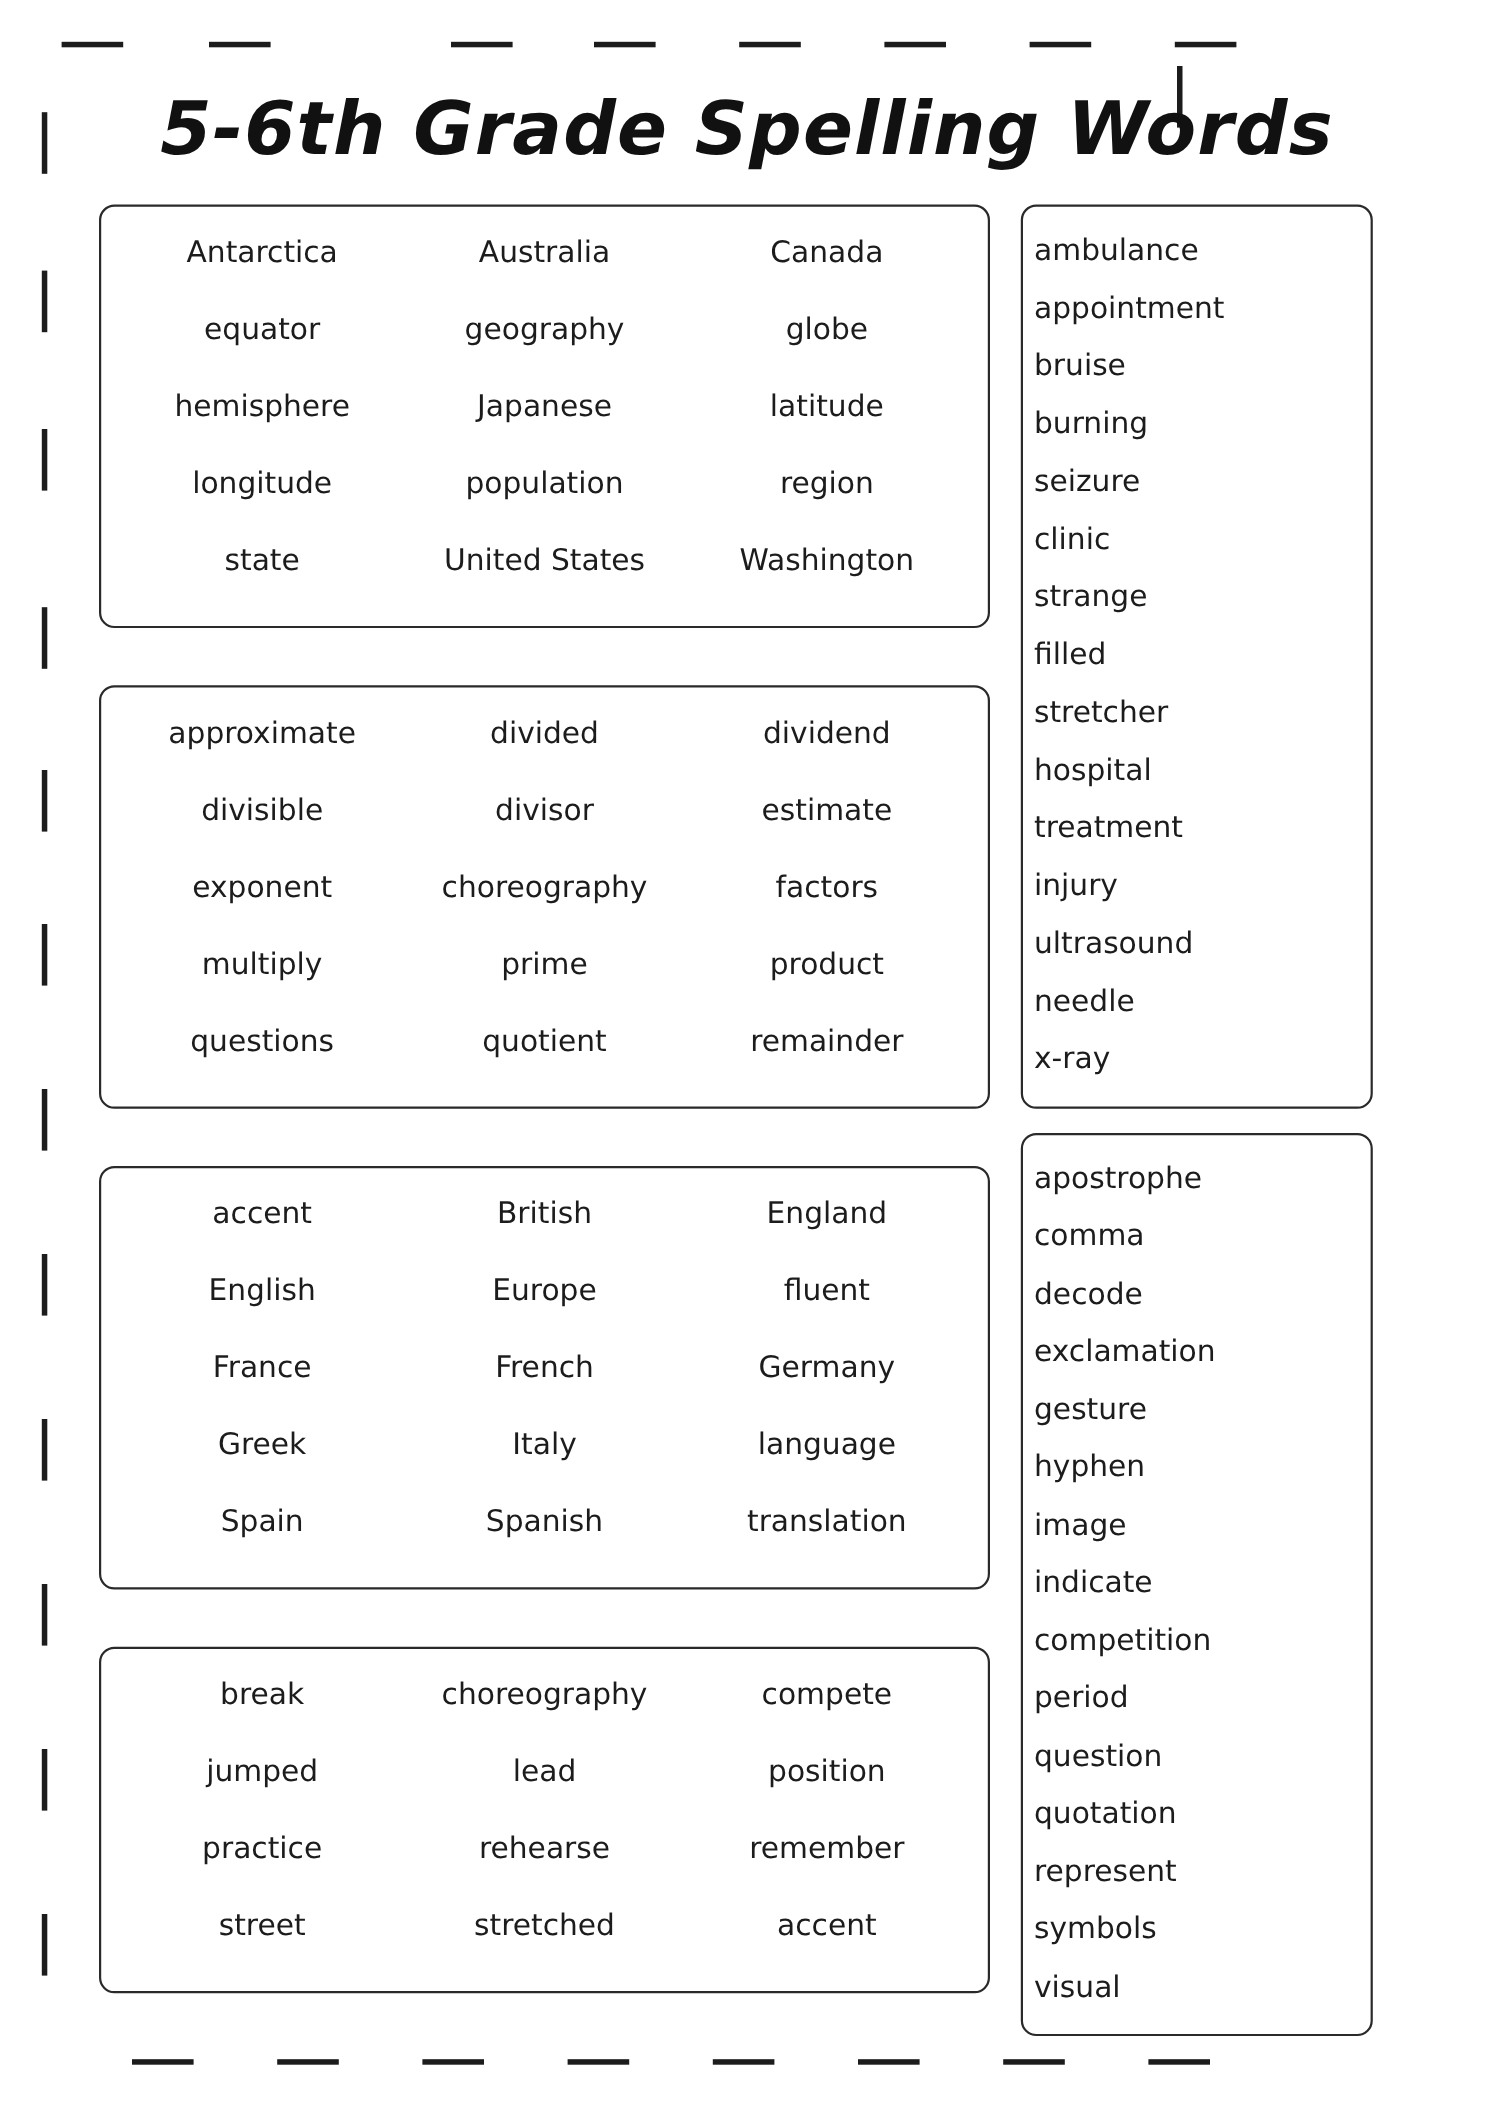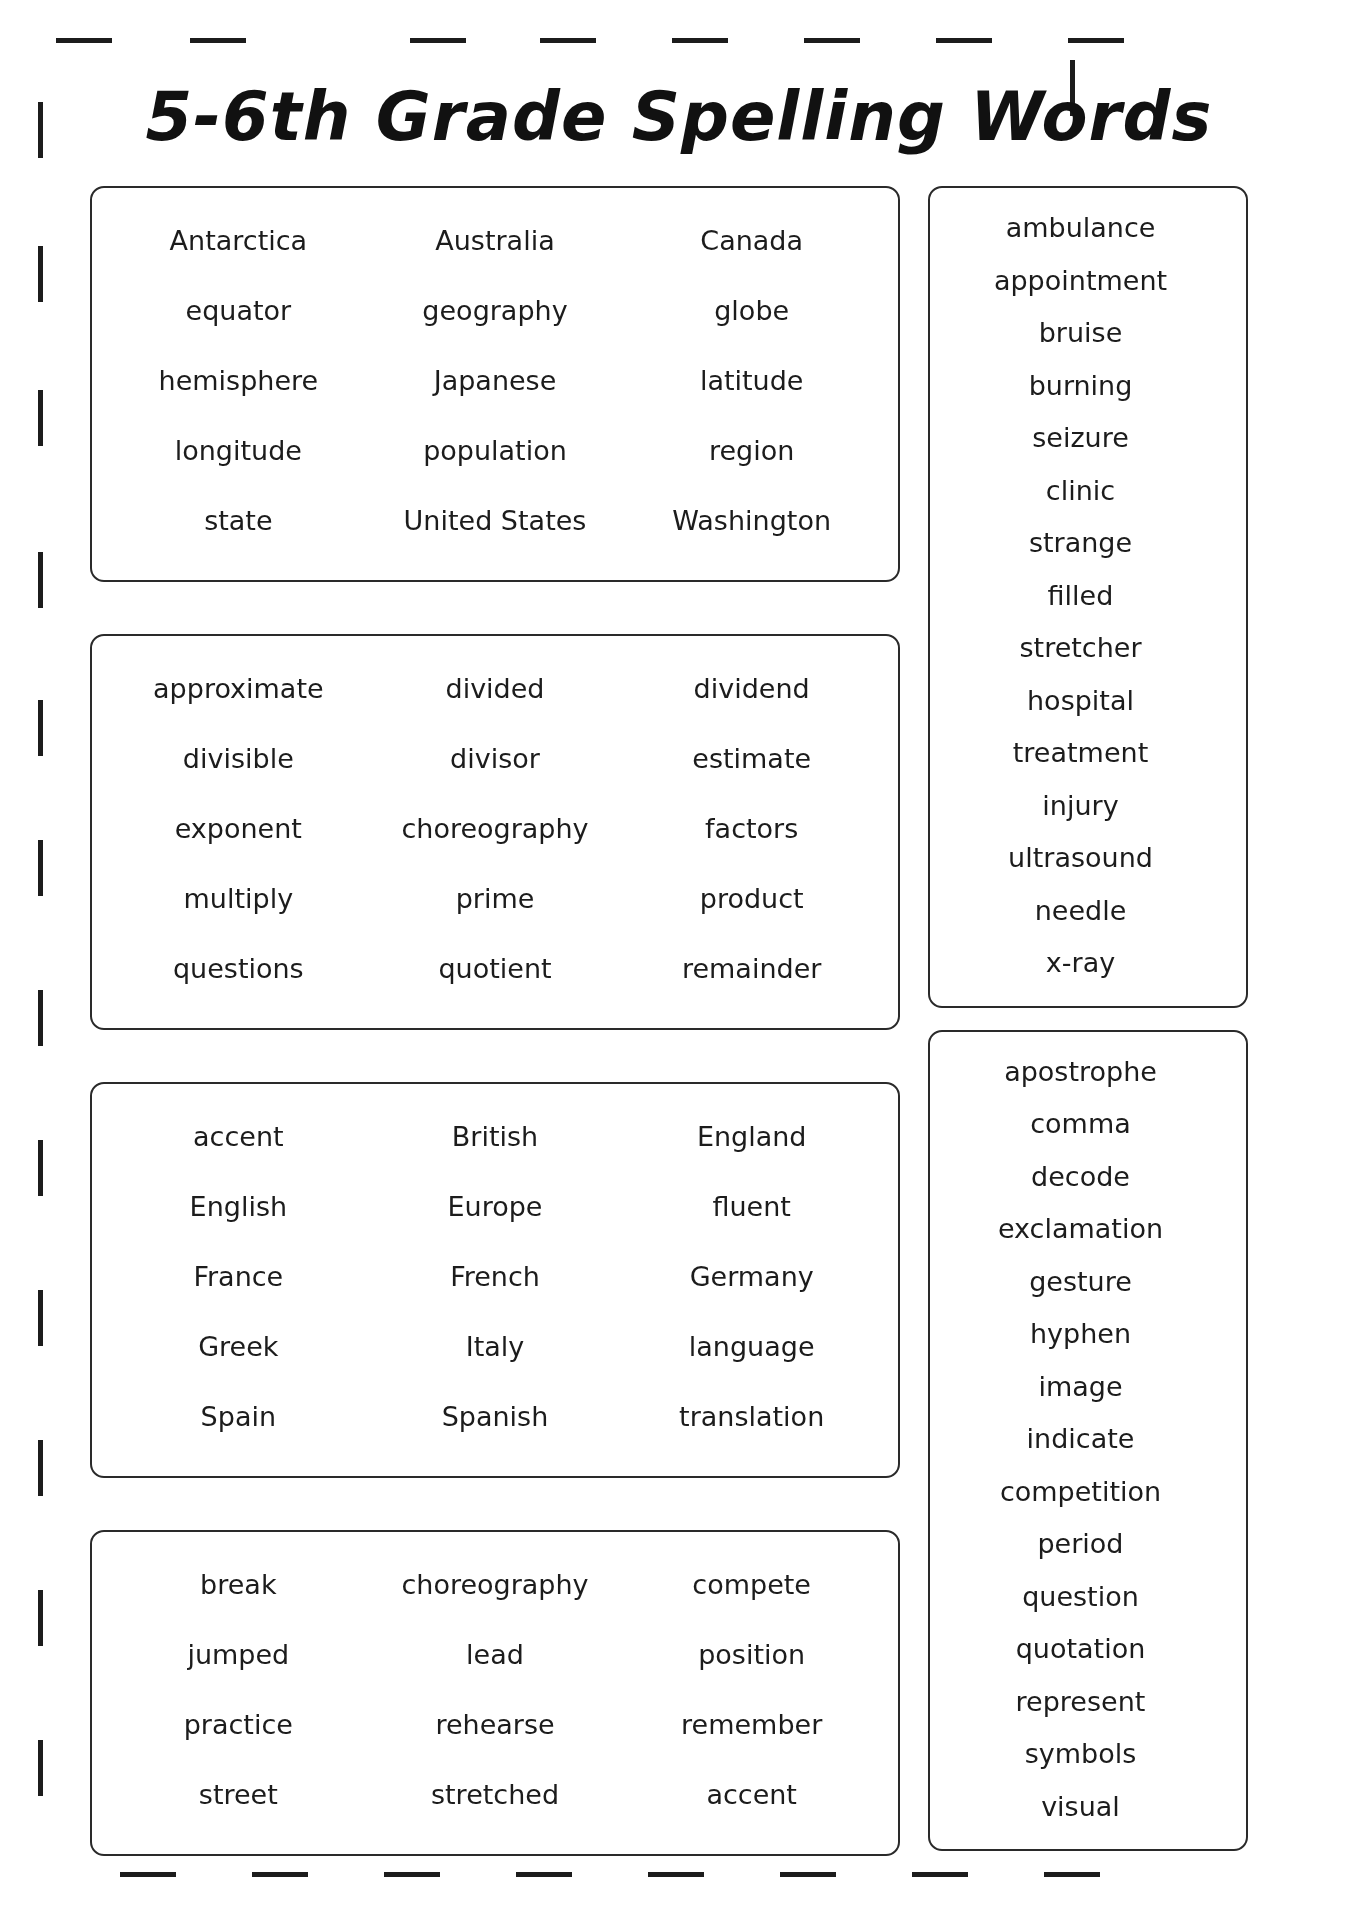--- a/index.html
+++ b/index.html
@@ -67,41 +67,40 @@
 
   .card {
     border: 2px solid #2a2a2a;
     border-radius: 14px;
     background: #fff;
     box-sizing: border-box;
   }
 
   
   .grid-card {
-    padding: 18px 18px 24px 18px;
+    padding: 7px 18px 24px 18px;
     margin-bottom: 52px;
   }
   .grid-card .row {
     display: flex;
     justify-content: space-between;
   }
   .grid-card .cell {
     flex: 1 1 0;
     text-align: center;
     font-size: 27px;
     line-height: 70px;
     white-space: nowrap;
     color: #1c1c1c;
   }
 
   
   .list-card {
     padding: 14px 25px 16px 10px;
     margin-bottom: 22px;
-    text-align: center;
   }
   .list-card .word {
     font-size: 27px;
     line-height: 52.5px;
     color: #1c1c1c;
     white-space: nowrap;
   }
 </style>
 </head>
 <body>

